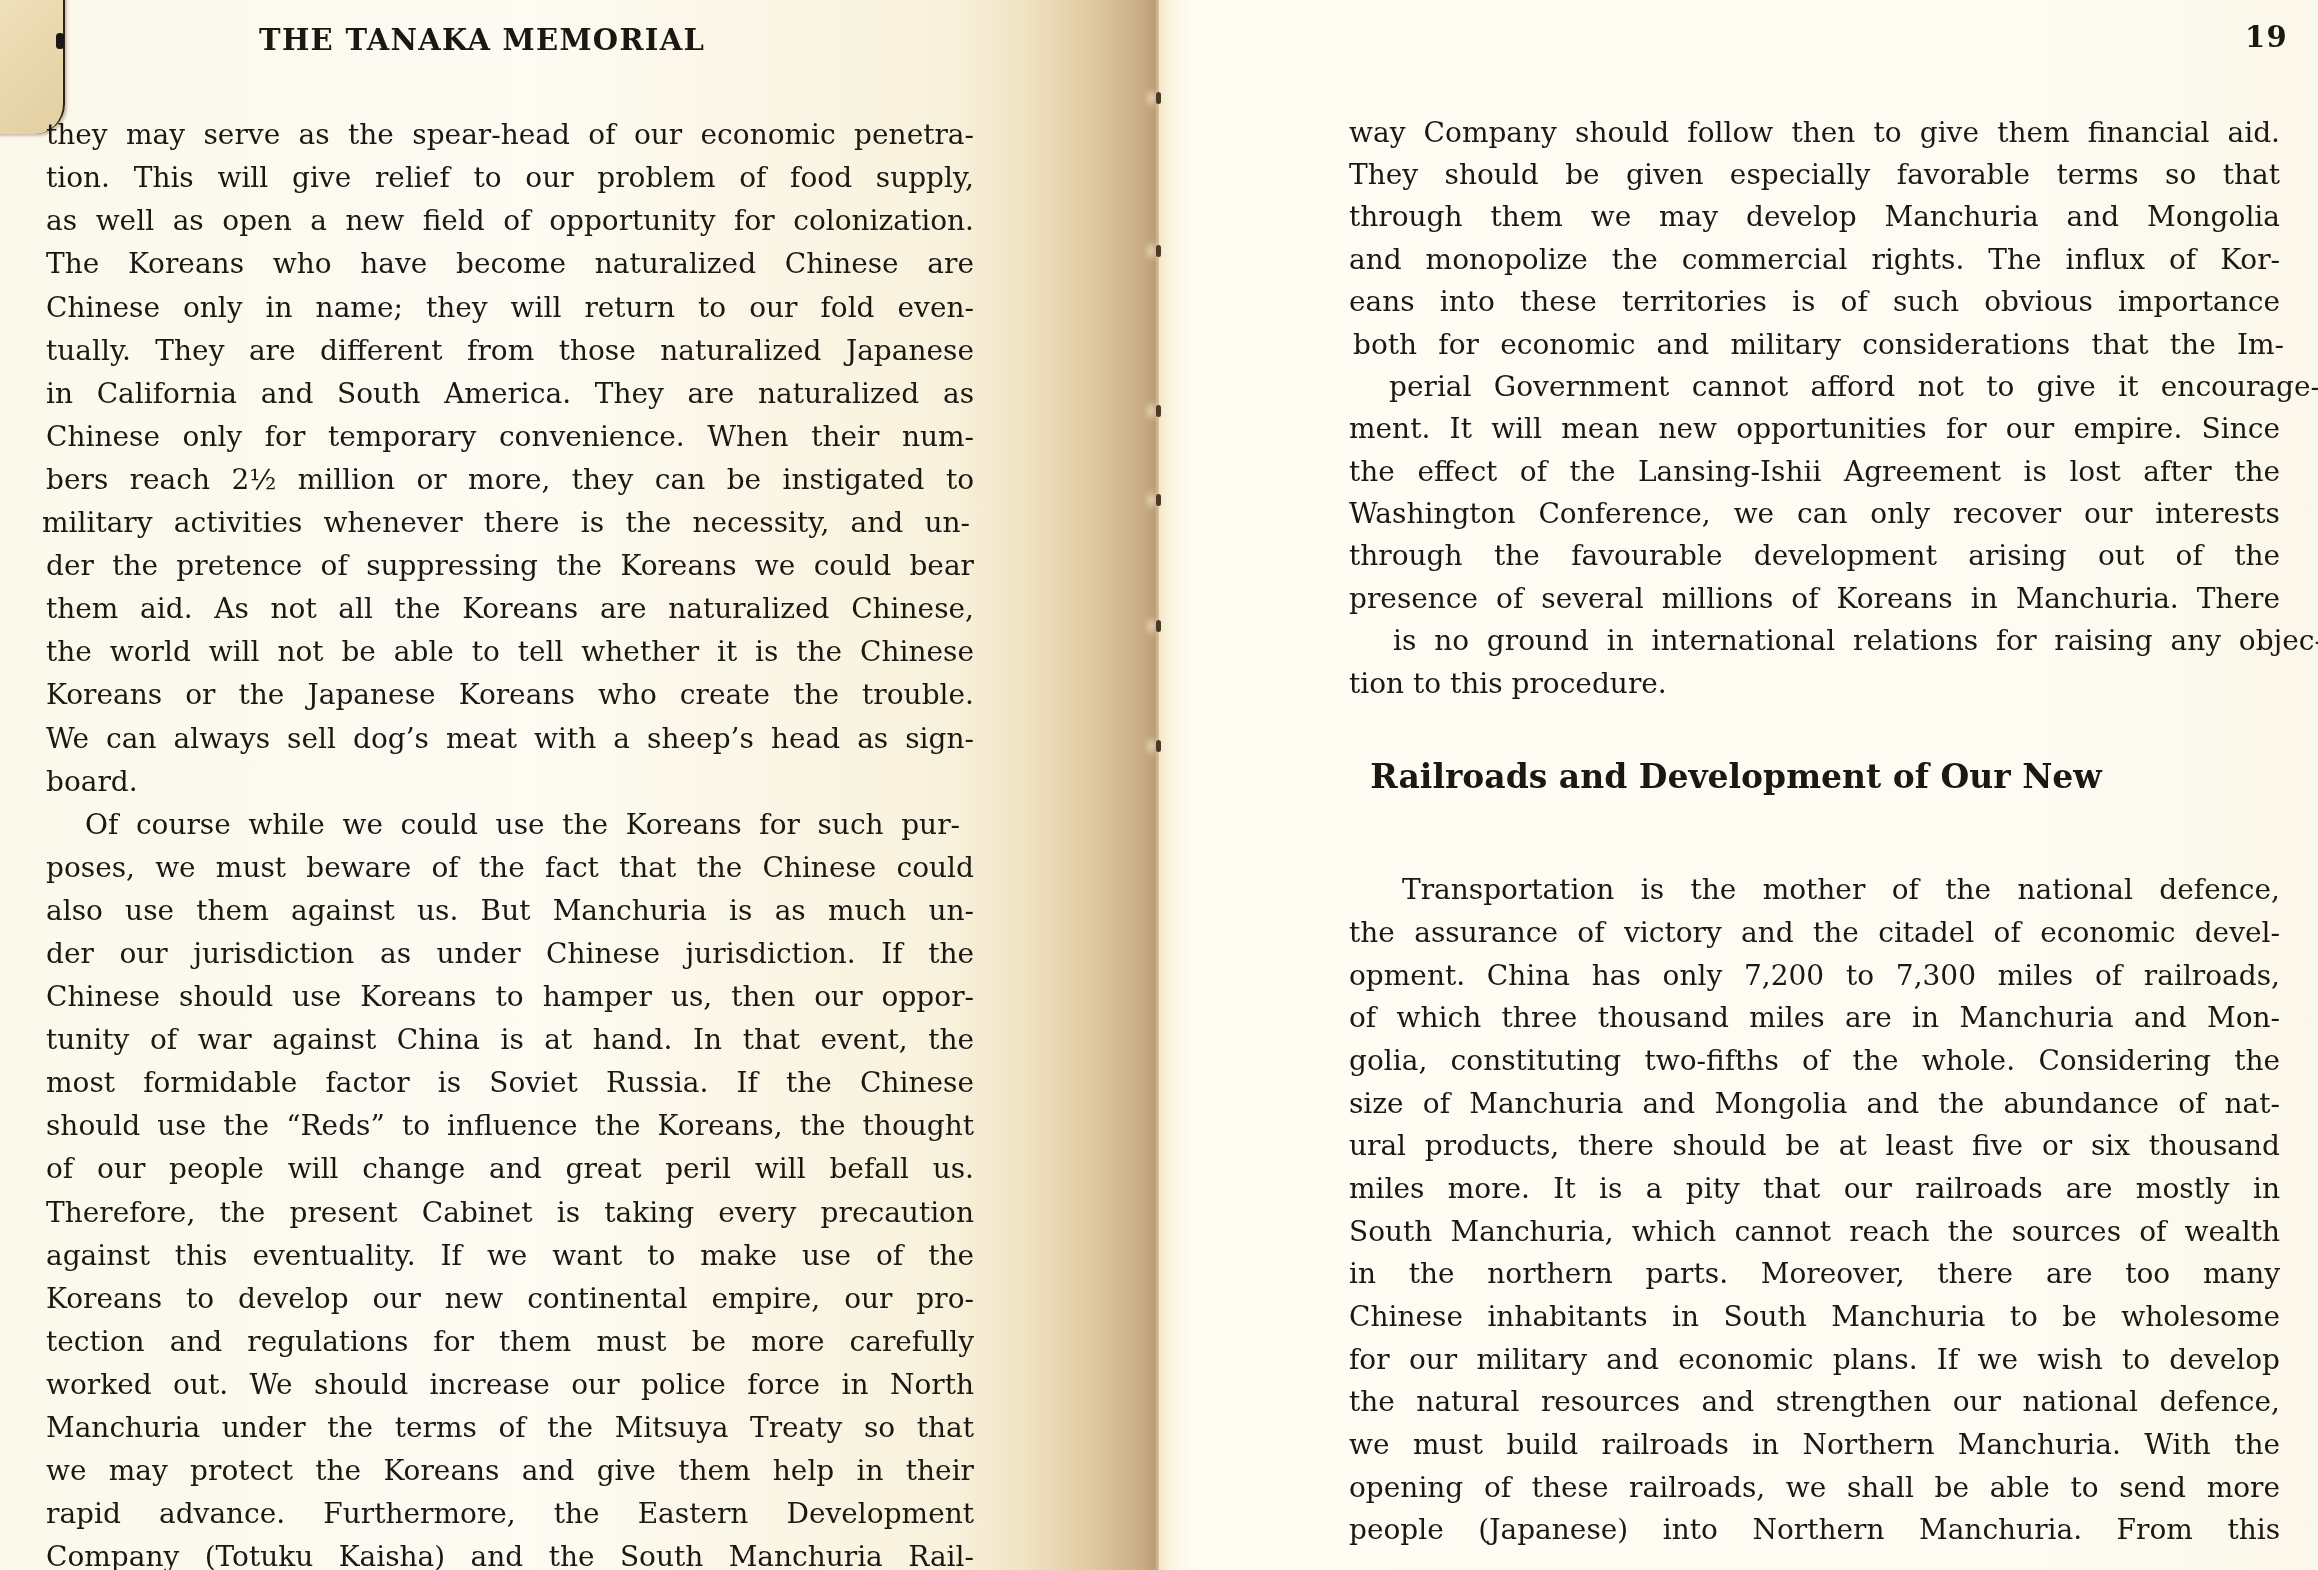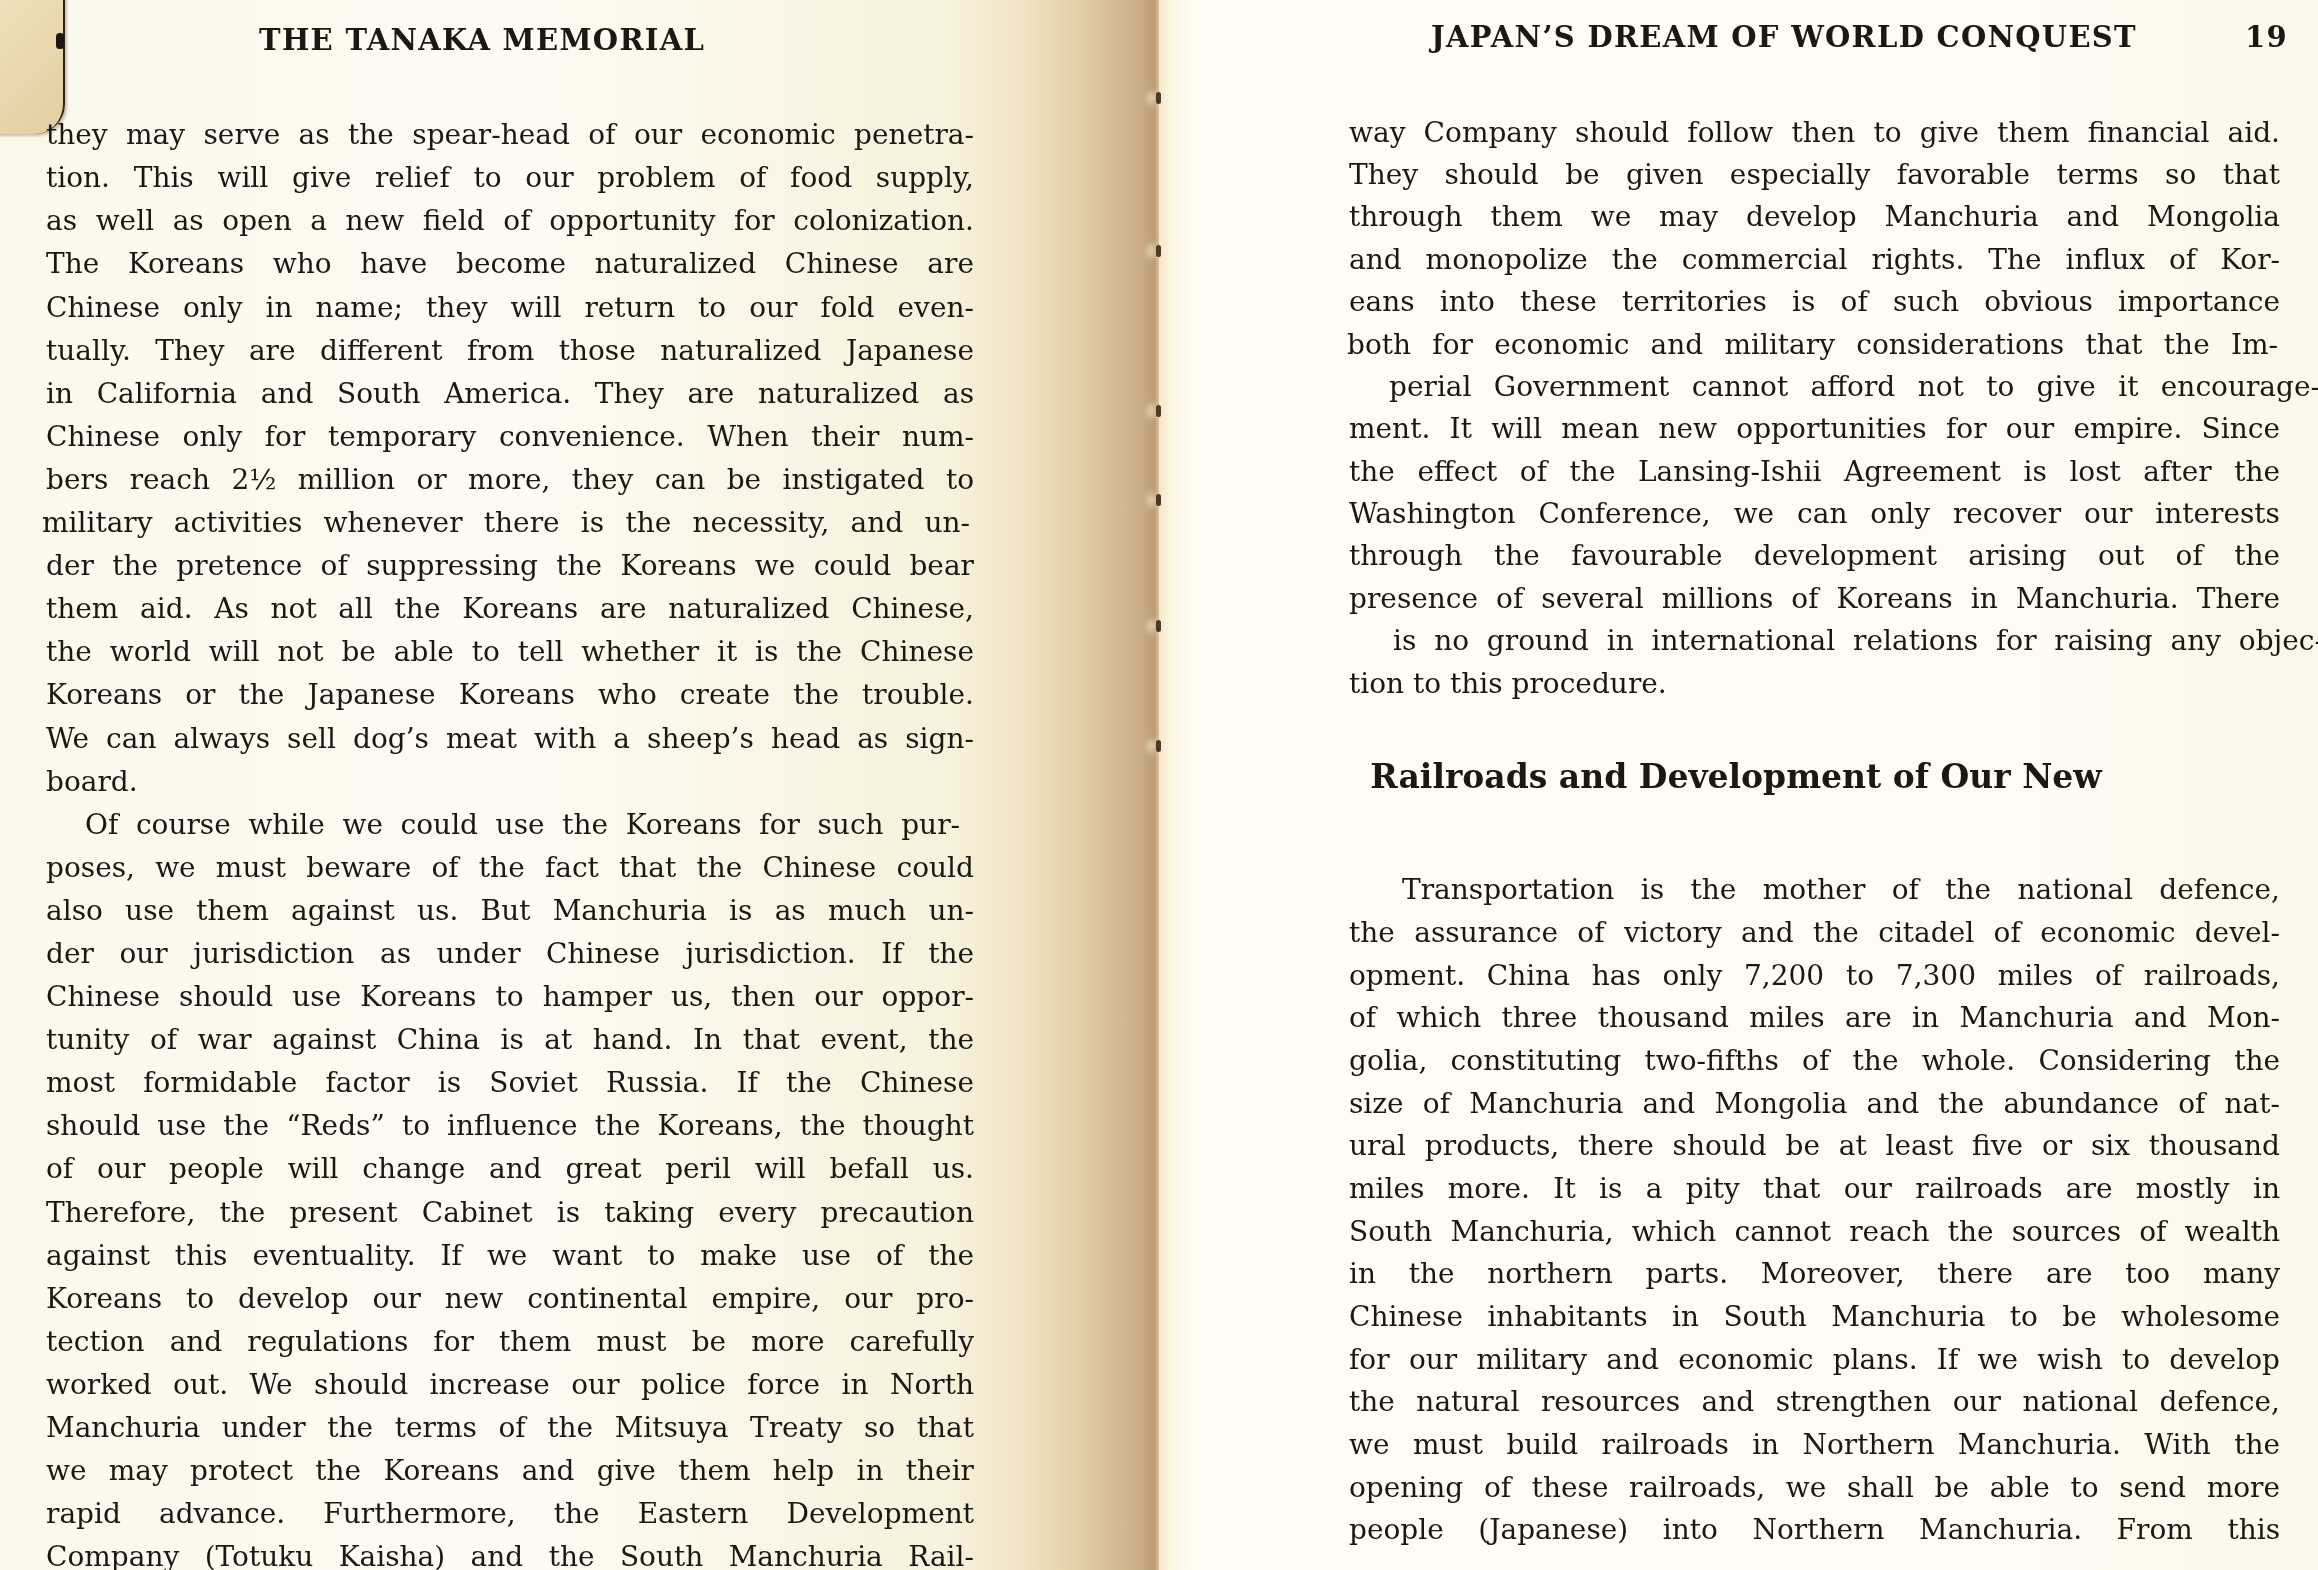--- a/index.html
+++ b/index.html
@@ -94,29 +94,28 @@
         <div class="line" style="left: 46px; width: 928px; top: 1324px;">tection and regulations for them must be more carefully</div>
         <div class="line" style="left: 46px; width: 928px; top: 1367px;">worked out. We should increase our police force in North</div>
         <div class="line" style="left: 46px; width: 928px; top: 1410px;">Manchuria under the terms of the Mitsuya Treaty so that</div>
         <div class="line" style="left: 46px; width: 928px; top: 1453px;">we may protect the Koreans and give them help in their</div>
         <div class="line" style="left: 46px; width: 928px; top: 1496px;">rapid advance. Furthermore, the Eastern Development</div>
         <div class="line" style="left: 46px; width: 928px; top: 1539px;">Company (Totuku Kaisha) and the South Manchuria Rail-</div>
       </div>
   </div>
 
   <div class="page-right">
-    <div class="running-head" style="left:272px; top:23px;">JAPAN’S DREAM OF WORLD CONQUEST</div>
     <div class="running-head" style="left:1086px; top:23px;">19</div>
     <div id="right-lines-a">
         <div class="line" style="left: 190px; width: 931px; top: 115px;">way Company should follow then to give them financial aid.</div>
         <div class="line" style="left: 190px; width: 931px; top: 157px;">They should be given especially favorable terms so that</div>
         <div class="line" style="left: 190px; width: 931px; top: 199px;">through them we may develop Manchuria and Mongolia</div>
         <div class="line" style="left: 190px; width: 931px; top: 242px;">and monopolize the commercial rights. The influx of Kor-</div>
         <div class="line" style="left: 190px; width: 931px; top: 284px;">eans into these territories is of such obvious importance</div>
-        <div class="line" style="left: 188px; width: 931px; top: 327px;">both for economic and military considerations that the Im-</div>
+        <div class="line" style="left: 194px; width: 931px; top: 327px;">both for economic and military considerations that the Im-</div>
         <div class="line" style="left: 190px; width: 931px; top: 369px; margin-left: 40px;">perial Government cannot afford not to give it encourage-</div>
         <div class="line" style="left: 190px; width: 931px; top: 411px;">ment. It will mean new opportunities for our empire. Since</div>
         <div class="line" style="left: 190px; width: 931px; top: 454px;">the effect of the Lansing-Ishii Agreement is lost after the</div>
         <div class="line" style="left: 190px; width: 931px; top: 496px;">Washington Conference, we can only recover our interests</div>
         <div class="line" style="left: 190px; width: 931px; top: 538px;">through the favourable development arising out of the</div>
         <div class="line" style="left: 190px; width: 931px; top: 581px;">presence of several millions of Koreans in Manchuria. There</div>
         <div class="line" style="left: 190px; width: 931px; top: 623px; margin-left: 44px;">is no ground in international relations for raising any objec-</div>
         <div class="line last" style="left: 190px; width: 931px; top: 666px;">tion to this procedure.</div>
       </div>
     <div class="heading" style="left:189px; width:776px; top:760px;">Railroads and Development of Our New</div>

